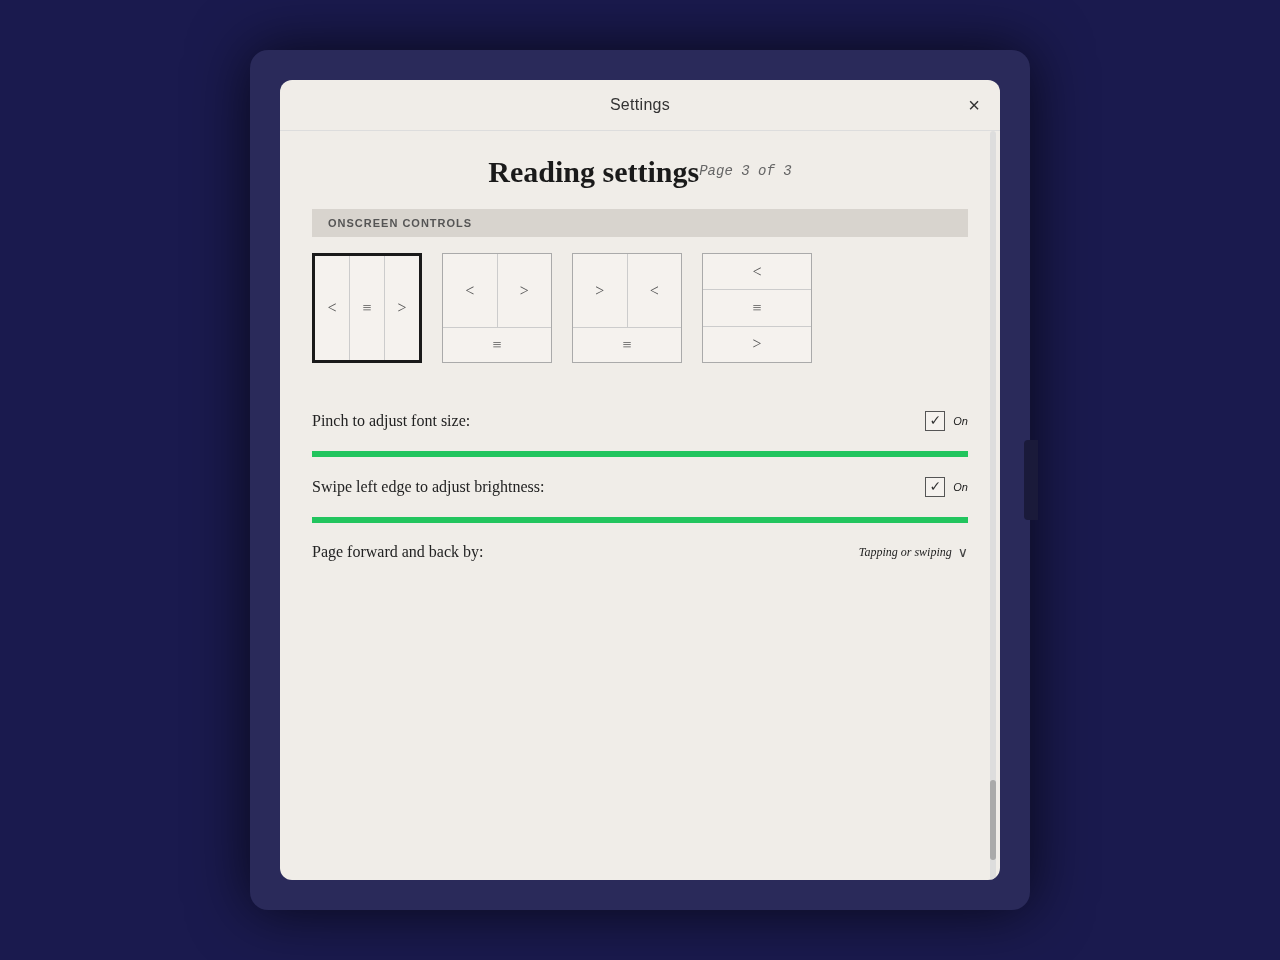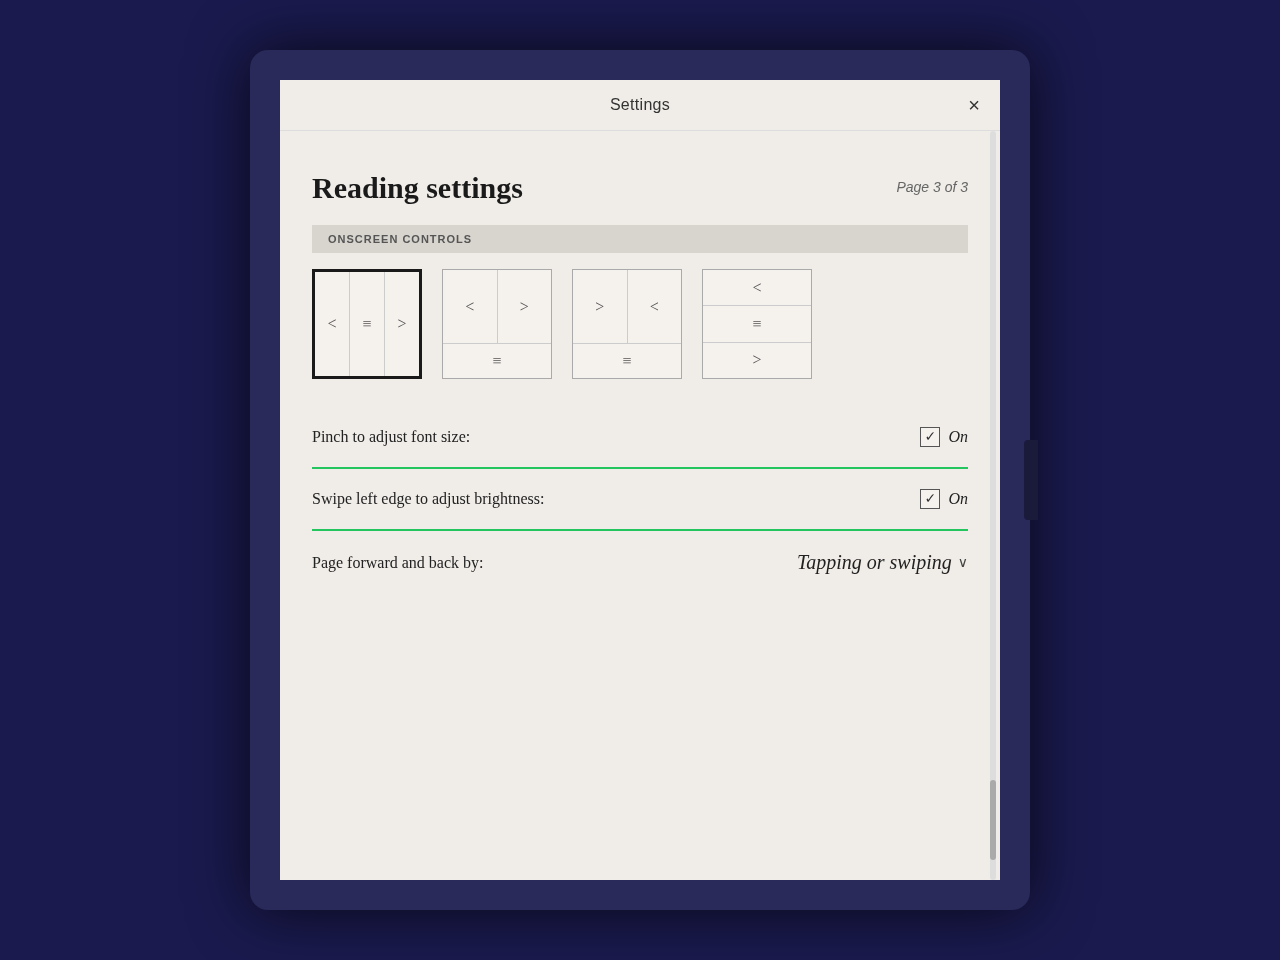--- a/index.html
+++ b/index.html
@@ -35,21 +35,21 @@
       width: 14px;
       height: 80px;
       background: #1a1a3a;
       border-radius: 4px 0 0 4px;
     }
 
     .screen {
       width: 720px;
       height: 800px;
       background: #ec4899;
-      border-radius: 0;
+      border-radius: 12px;
       overflow: hidden;
       display: flex;
       flex-direction: column;
     }
 
     .dialog {
       width: 100%;
       height: 100%;
       background: #f0ede8;
       display: flex;
@@ -88,35 +88,34 @@
     }
 
     .dialog-body {
       flex: 1;
       padding: 24px 32px;
       overflow-y: auto;
     }
 
     .page-header {
       display: flex;
-      justify-content: space-between;
+      justify-content: center;
       align-items: flex-start;
       margin-bottom: 20px;
-      margin-top: 16px;
     }
 
     .reading-settings-title {
       font-family: Georgia, serif;
       font-size: 30px;
       font-weight: bold;
       color: #1a1a1a;
     }
 
     .page-indicator {
-      font-family: Liberation Sans, sans-serif;
+      font-family: Liberation Mono, monospace;
       font-size: 14px;
       color: #666;
       font-style: italic;
       padding-top: 8px;
     }
 
     .section-header {
       background: #d8d4ce;
       padding: 8px 16px;
       font-family: Arial, sans-serif;
@@ -274,21 +273,21 @@
 
     .layout4-row:last-child {
       border-bottom: none;
     }
 
     .setting-row {
       display: flex;
       justify-content: space-between;
       align-items: center;
       padding: 20px 0;
-      border-bottom: 2px solid #22c55e;
+      border-bottom: 6px solid #22c55e;
     }
 
     .setting-row:last-child {
       border-bottom: none;
       gap: 17px;
     }
 
     .setting-label {
       font-family: Georgia, serif;
       font-size: 16px;
@@ -312,36 +311,36 @@
       cursor: pointer;
     }
 
     .checkbox-check {
       color: #333;
       font-size: 14px;
       line-height: 1;
     }
 
     .on-label {
-      font-family: Liberation Serif, serif;
-      font-size: 16px;
+      font-family: Liberation Sans, sans-serif;
+      font-size: 11px;
       color: #222;
       font-style: italic;
     }
 
     .dropdown-control {
       display: flex;
       align-items: center;
       gap: 6px;
       cursor: pointer;
     }
 
     .dropdown-value {
       font-family: Georgia, serif;
-      font-size: 20px;
+      font-size: 12px;
       color: #222;
       font-style: italic;
     }
 
     .dropdown-arrow {
       font-size: 14px;
       color: #444;
     }
 
     .scrollbar {

